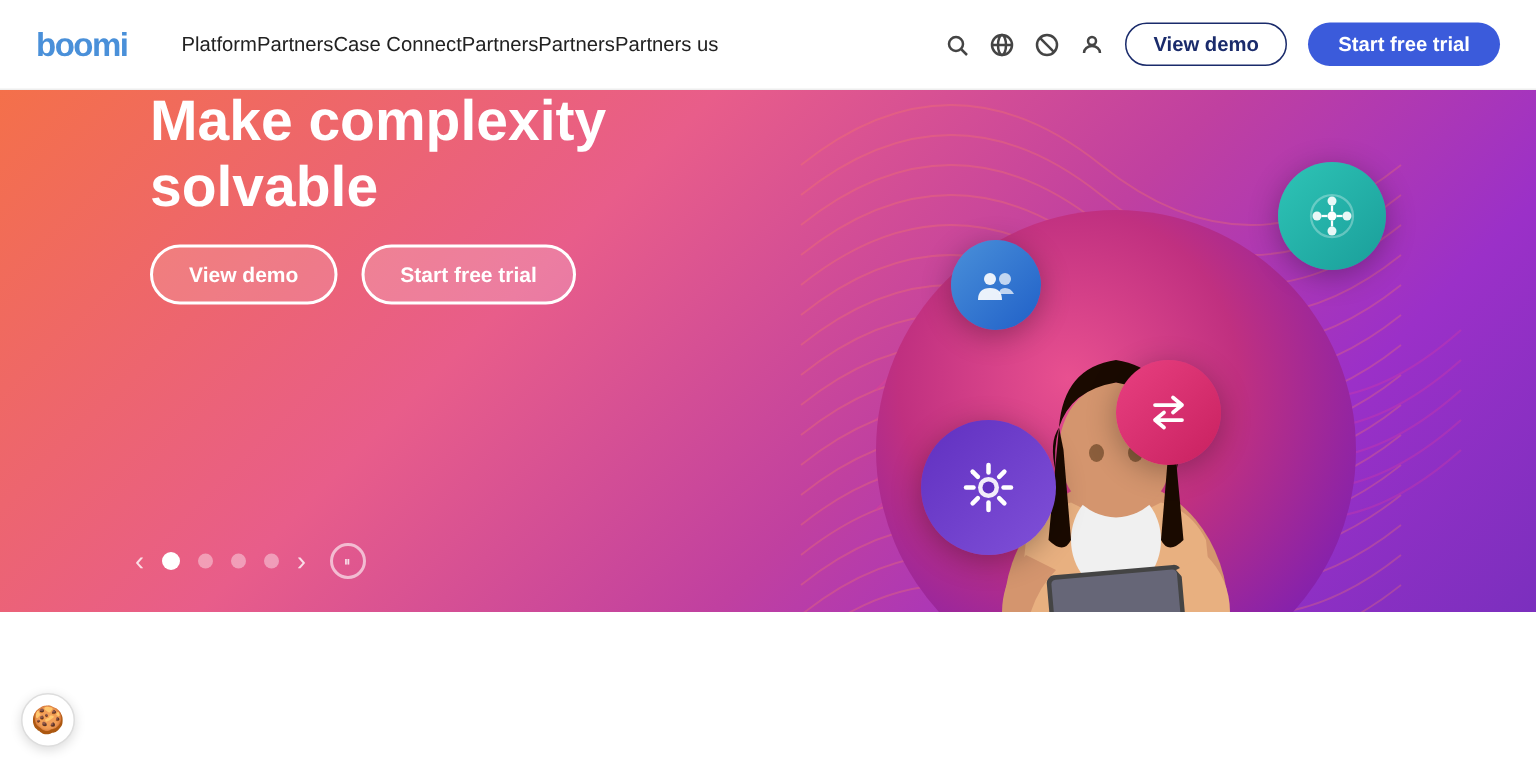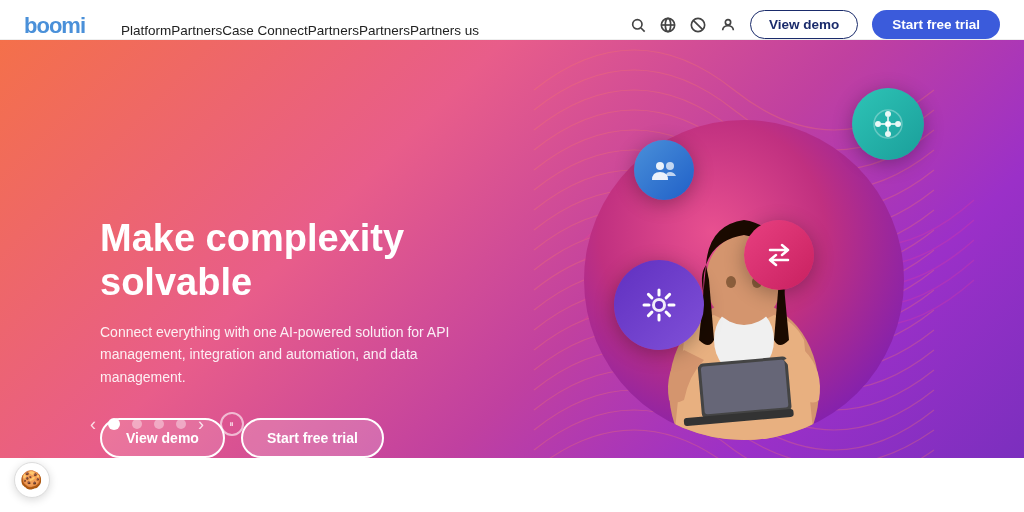--- a/index.html
+++ b/index.html
@@ -3,23 +3,23 @@
   <meta charset="utf-8">
   <style>
     * { margin: 0; padding: 0; box-sizing: border-box; }
     body { width: 1024px; height: 512px; overflow: hidden; font-family: -apple-system, BlinkMacSystemFont, 'Segoe UI', sans-serif; }
 
     
     .navbar {
       position: relative;
       z-index: 10;
       background: #fff;
-      height: 40px;
-      display: flex;
-      align-items: flex-end;
+      height: 60px;
+      display: flex;
+      align-items: center;
       padding: 0 24px;
       border-bottom: 1px solid #eee;
       gap: 28px;
     }
     .navbar-logo {
       font-size: 22px;
       font-weight: 800;
       color: #1a2b6b;
       letter-spacing: -1px;
       margin-right: 8px;
@@ -68,25 +68,25 @@
       padding: 7px 20px;
       font-size: 13.5px;
       font-weight: 600;
       cursor: pointer;
     }
 
     
     .hero {
       position: relative;
       width: 1024px;
-      height: 418px;
+      height: 348px;
       background: linear-gradient(135deg, #f4704a 0%, #e85d8a 35%, #c040a0 60%, #9b30c8 80%, #7b2fbe 100%);
       overflow: hidden;
       display: flex;
-      align-items: flex-end;
+      align-items: flex-start;
     }
 
     
     .hero-content {
       position: relative;
       z-index: 5;
       padding-left: 100px;
       max-width: 500px;
     }
     .hero-title {
@@ -320,21 +320,20 @@
       <path d="M100,200 Q200,100 320,180 Q400,240 490,160"></path>
       <path d="M100,220 Q200,120 320,200 Q400,260 490,180"></path>
       <path d="M100,240 Q200,140 320,220 Q400,280 490,200"></path>
       <path d="M100,260 Q200,160 320,240 Q400,300 490,220"></path>
       <path d="M100,280 Q200,180 320,260 Q400,320 490,240"></path>
     </g>
   </svg>
 
   <div class="hero-content">
     <h1 class="hero-title">Make complexity solvable</h1>
-    <p class="hero-subtitle">Connect everything with one AI-powered solution for API management, integration and automation, and data management.</p>
     <div class="hero-buttons">
       <button class="btn-hero-outline">View demo</button>
       <button class="btn-hero-solid">Start free trial</button>
     </div>
   </div>
 
   <div class="hero-illustration">
 
     <div style="position:absolute; width:320px; height:320px; border-radius:50%; background:radial-gradient(circle at 40% 35%, #e85090 0%, #c03080 40%, #8020b0 80%); right:60px; top:60px; overflow:hidden;">
       

